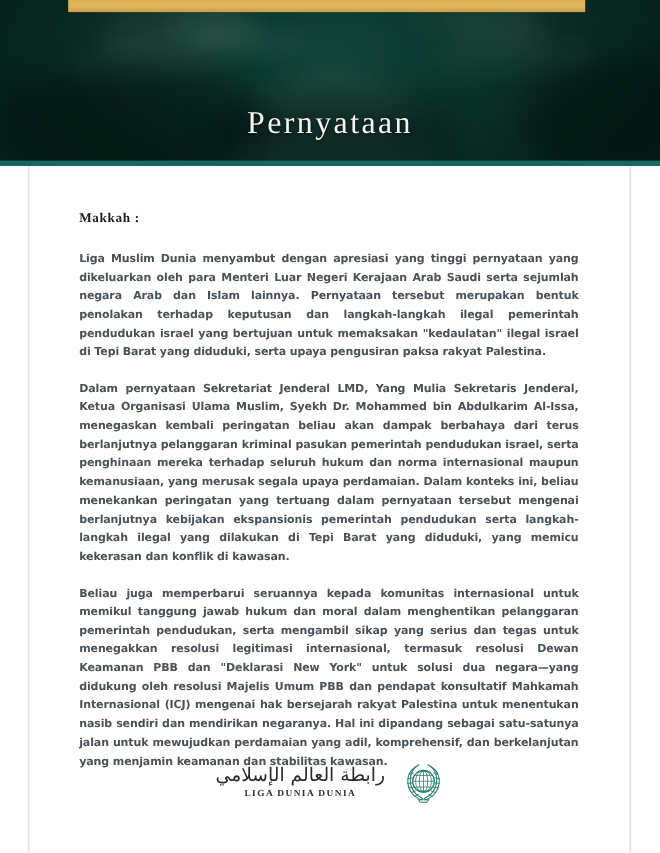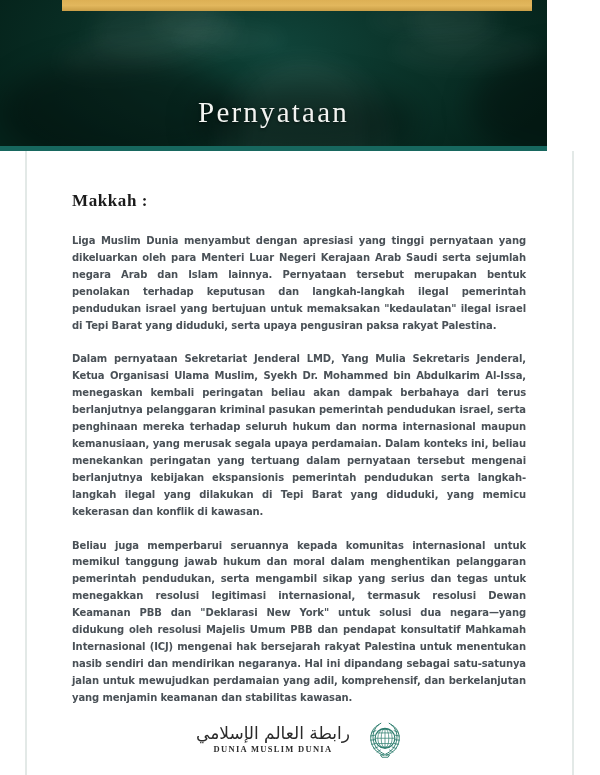--- a/index.html
+++ b/index.html
@@ -15,21 +15,21 @@
   .page {
     position:relative;
     width:600px;
     height:775px;
     background:#ffffff;
   }
 
   
   .header {
     position:relative;
-    width:547px;
+    width:600px;
     height:151px;
     background:#06281f;
     overflow:hidden;
   }
   
   .header-bg {
     position:absolute;
     inset:0;
     background:
       radial-gradient(ellipse 300px 150px at 50% 30%, #10443a 0%, #0b342a 45%, #05231b 100%),
@@ -123,21 +123,21 @@
 
   .content {
     position:absolute;
     left:72px;
     top:40px;
     width:454px;
   }
 
   .makkah {
     font-family:"Liberation Serif", serif;
-    font-size:17px;
+    font-size:12px;
     font-weight:bold;
     color:#1b1b1b;
     letter-spacing:0.6px;
     margin-bottom:22px;
   }
 
   .para {
     font-family:"DejaVu Sans", sans-serif;
     font-size:10px;
     line-height:16.9px;
@@ -146,21 +146,21 @@
     font-weight:600;
     margin-bottom:17px;
     letter-spacing:-0.1px;
   }
   .para:last-child { margin-bottom:0; }
 
   
   .footer {
     position:absolute;
     left:0; right:0;
-    bottom:4px;
+    bottom:32px;
     height:64px;
   }
   .logo-row {
     display:flex;
     align-items:center;
     justify-content:center;
     gap:16px;
     height:64px;
   }
   .logo-text-block {
@@ -229,21 +229,21 @@
       <p class="para">Dalam pernyataan Sekretariat Jenderal LMD, Yang Mulia Sekretaris Jenderal, Ketua Organisasi Ulama Muslim, Syekh Dr. Mohammed bin Abdulkarim Al-Issa, menegaskan kembali peringatan beliau akan dampak berbahaya dari terus berlanjutnya pelanggaran kriminal pasukan pemerintah pendudukan israel, serta penghinaan mereka terhadap seluruh hukum dan norma internasional maupun kemanusiaan, yang merusak segala upaya perdamaian. Dalam konteks ini, beliau menekankan peringatan yang tertuang dalam pernyataan tersebut mengenai berlanjutnya kebijakan ekspansionis pemerintah pendudukan serta langkah-langkah ilegal yang dilakukan di Tepi Barat yang diduduki, yang memicu kekerasan dan konflik di kawasan.</p>
 
       <p class="para">Beliau juga memperbarui seruannya kepada komunitas internasional untuk memikul tanggung jawab hukum dan moral dalam menghentikan pelanggaran pemerintah pendudukan, serta mengambil sikap yang serius dan tegas untuk menegakkan resolusi legitimasi internasional, termasuk resolusi Dewan Keamanan PBB dan "Deklarasi New York" untuk solusi dua negara—yang didukung oleh resolusi Majelis Umum PBB dan pendapat konsultatif Mahkamah Internasional (ICJ) mengenai hak bersejarah rakyat Palestina untuk menentukan nasib sendiri dan mendirikan negaranya. Hal ini dipandang sebagai satu-satunya jalan untuk mewujudkan perdamaian yang adil, komprehensif, dan berkelanjutan yang menjamin keamanan dan stabilitas kawasan.</p>
     </div>
 
     <div class="footer">
       <div class="logo-row">
 
         <div class="logo-text-block">
           <div class="arabic-script">رابطة العالم الإسلامي</div>
-          <div class="latin-name">DUNIA MUSLIM DUNIA</div>
+          <div class="latin-name">LIGA DUNIA DUNIA</div>
         </div>
 
         <svg class="emblem" viewBox="0 0 100 104">
           <g fill="none" stroke="#2e7d6e" stroke-width="2.6">
 
             <path d="M34,14 C10,26 6,56 22,78 C28,86 38,92 47,95"></path>
             <path d="M40,10 C16,22 12,54 28,76 C34,84 42,89 49,92"></path>
 
             <path d="M66,14 C90,26 94,56 78,78 C72,86 62,92 53,95"></path>
             <path d="M60,10 C84,22 88,54 72,76 C66,84 58,89 51,92"></path>

